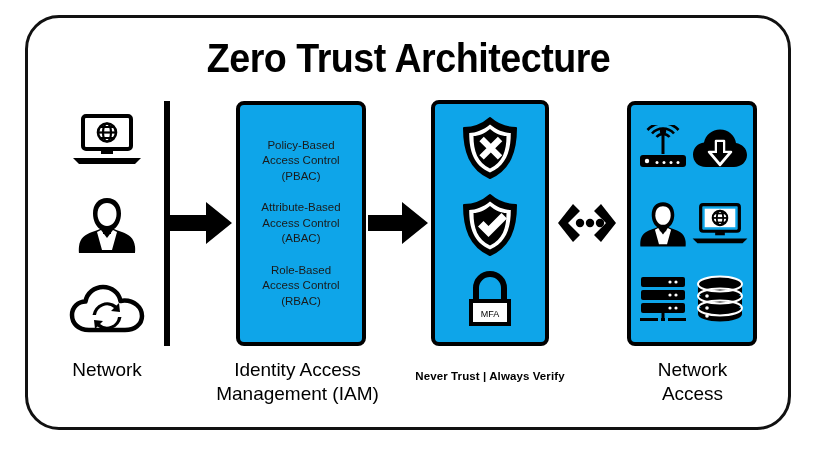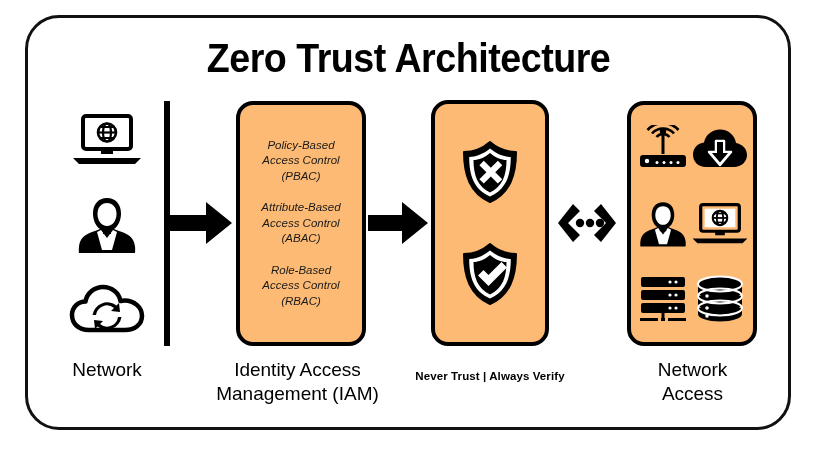--- a/index.html
+++ b/index.html
@@ -78,24 +78,23 @@
     top: 101px;
     width: 6px;
     height: 245px;
     background: #000000;
   }
 
   
   .panel {
     position: absolute;
     border: 4px solid #000000;
-    border-radius: 17px;
-    background: #fdba74;
+    border-radius: 8px;
+    background: #0ea5e9;
     box-sizing: border-box;
-    font-style: italic;
   }
   #panel-iam { left: 236px; top: 101px; width: 130px; height: 245px; }
   #panel-auth { left: 431px; top: 100px; width: 118px; height: 246px; }
   #panel-access { left: 627px; top: 101px; width: 130px; height: 245px; }
 
   
   .iam-body {
     position: absolute;
     left: 0; top: 0;
     width: 100%; height: 100%;
@@ -272,20 +271,28 @@
 
       <span>
         <svg width="60" height="66" viewBox="0 0 60 66">
           <path d="M30 3 C22 10 12 13 4 13 C4 36 10 54 30 63 C50 54 56 36 56 13 C48 13 38 10 30 3 z" fill="#000" stroke="#000" stroke-width="2" stroke-linejoin="round"></path>
           <path d="M30 9.5 C23.5 15 15.5 18 9.2 18 C9.2 36.5 14 50.5 30 57.5 C46 50.5 50.8 36.5 50.8 18 C44.5 18 36.5 15 30 9.5 z" fill="#fff"></path>
           <path d="M30 14 C25 18.5 18.5 21 13.5 21 C13.5 36 17.5 47.5 30 53.5 C42.5 47.5 46.5 36 46.5 21 C41.5 21 35 18.5 30 14 z" fill="#000"></path>
           <path d="M18 34.5 l5.5-5.5 l5 5 l13-13 l5.5 5.5 l-18.5 18.5 z" fill="#fff"></path>
         </svg>
       </span>
 
+      <span>
+        <svg width="56" height="62" viewBox="0 0 56 62">
+          <path d="M14 30 v-11 a14 14 0 0 1 28 0 v11" fill="none" stroke="#000" stroke-width="6"></path>
+          <rect x="7" y="30" width="42" height="27" fill="#000"></rect>
+          <rect x="11" y="34" width="34" height="19" fill="#fff"></rect>
+          <text x="28" y="47.5" font-family="Liberation Sans, sans-serif" font-size="9" font-weight="500" text-anchor="middle" fill="#000">MFA</text>
+        </svg>
+      </span>
 
     </div>
   </div>
 
   <div class="arrow" id="connector-bidir">
     <svg width="62" height="50" viewBox="0 0 62 50">
       <path d="M17 6 l7 7 l-12 12 l12 12 l-7 7 l-15-19 z" fill="#000"></path>
       <path d="M45 6 l-7 7 l12 12 l-12 12 l7 7 l15-19 z" fill="#000"></path>
       <circle cx="24" cy="25" r="4.2" fill="#000"></circle>
       <circle cx="34" cy="25" r="4.2" fill="#000"></circle>

